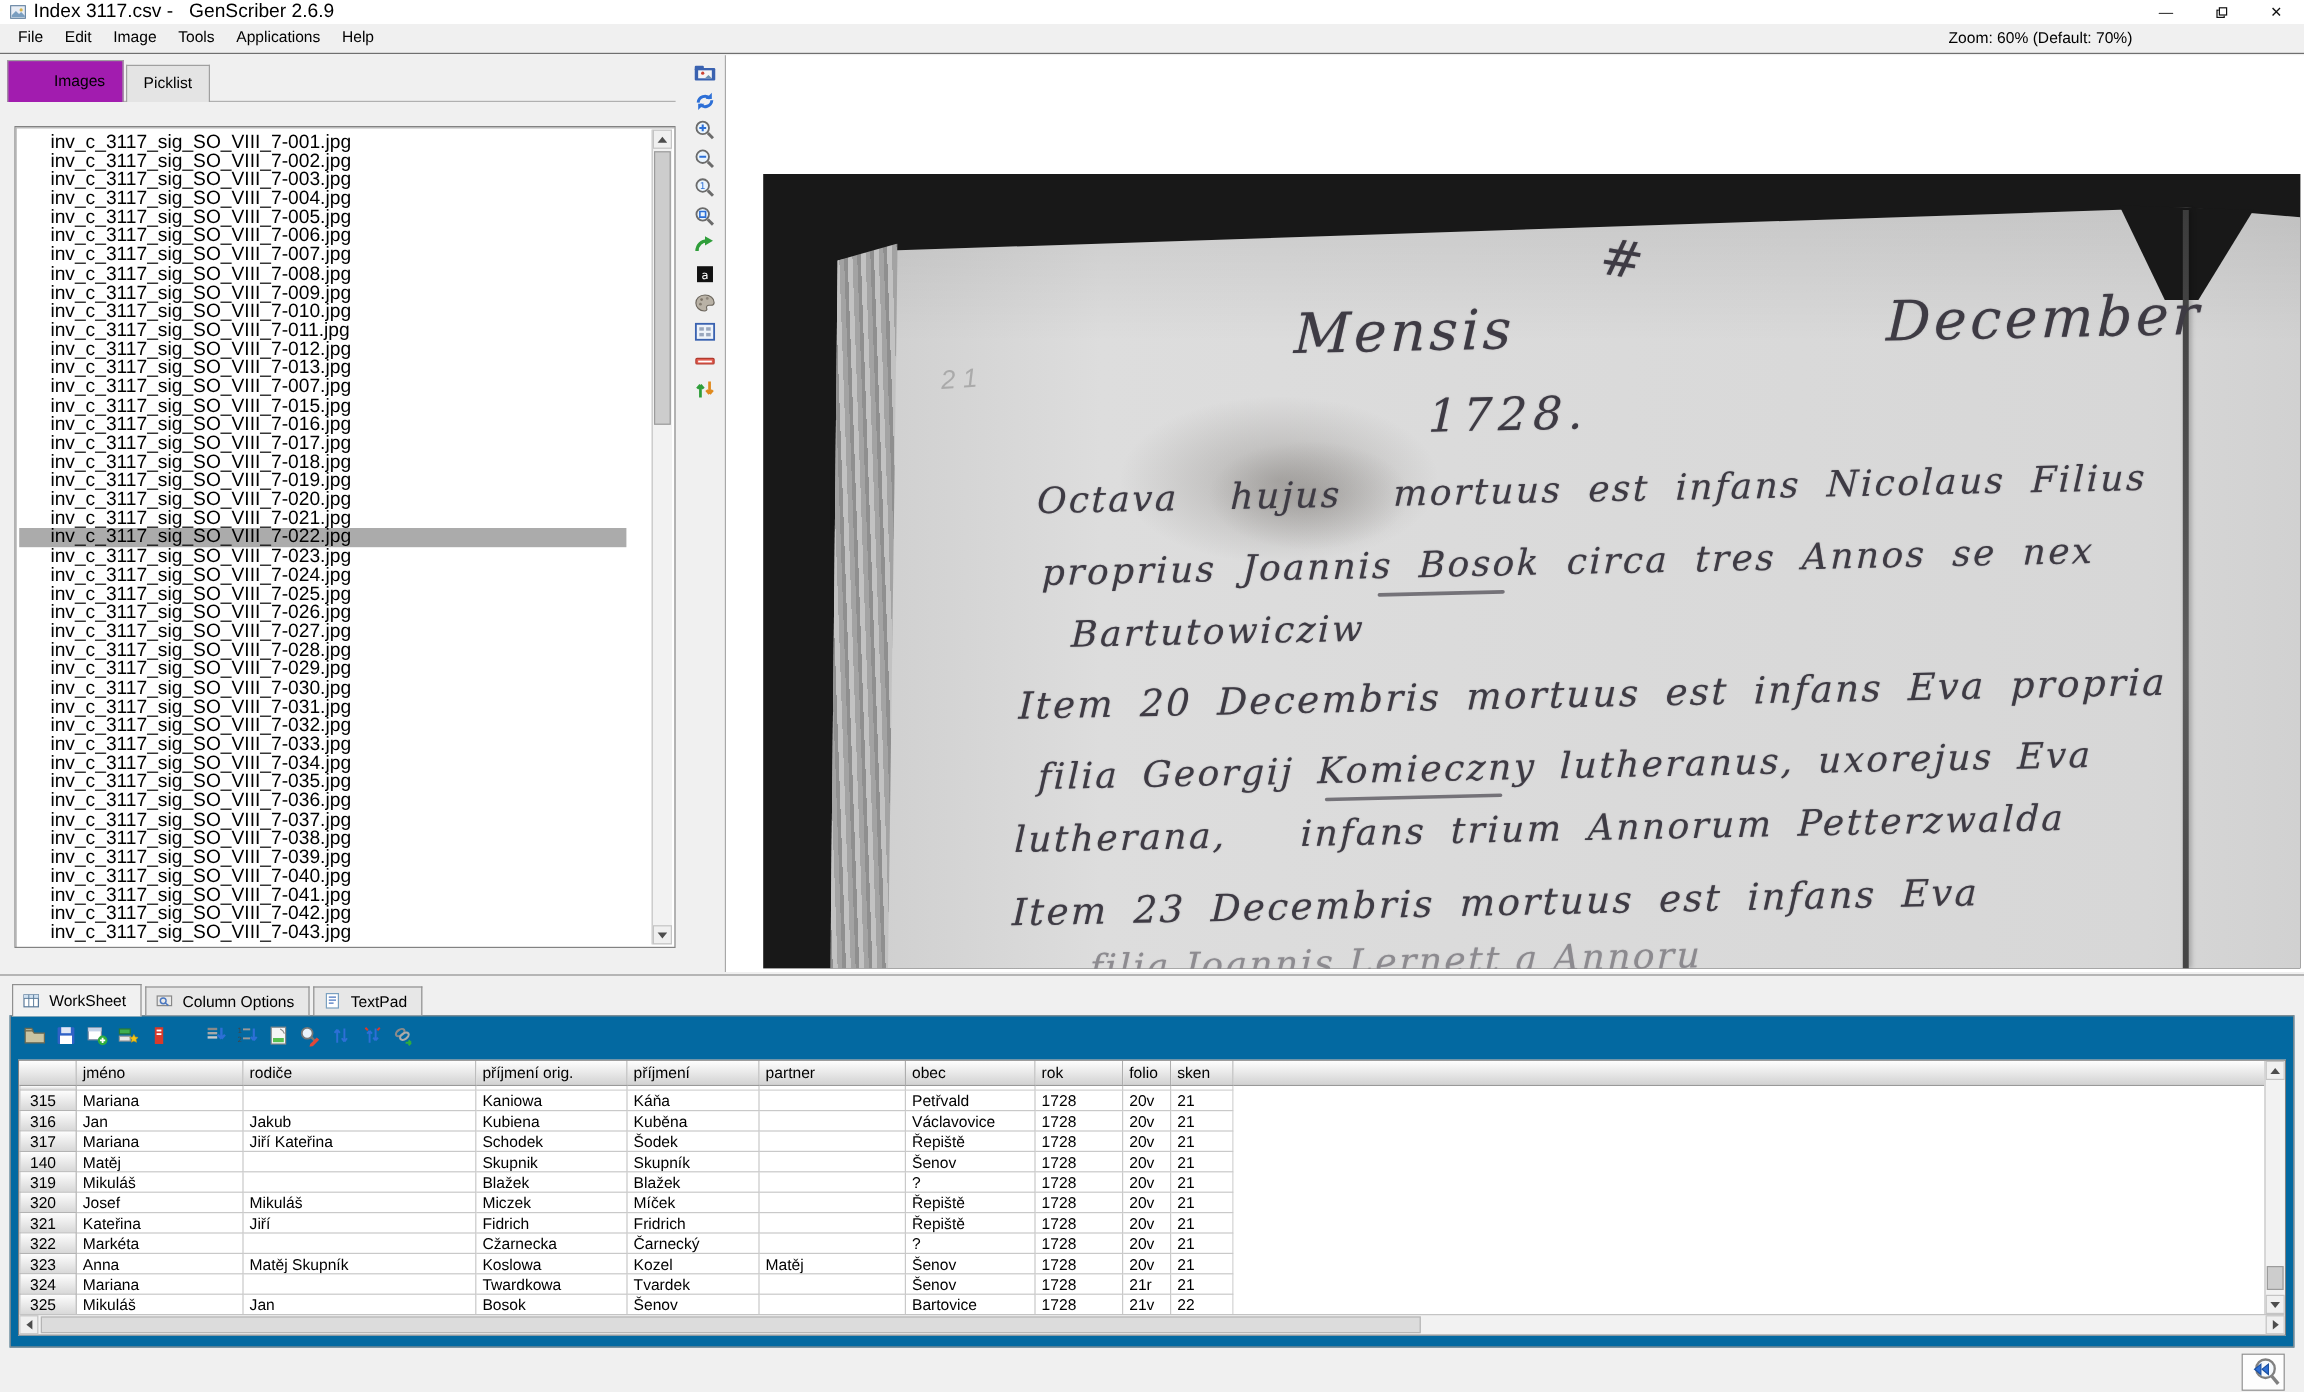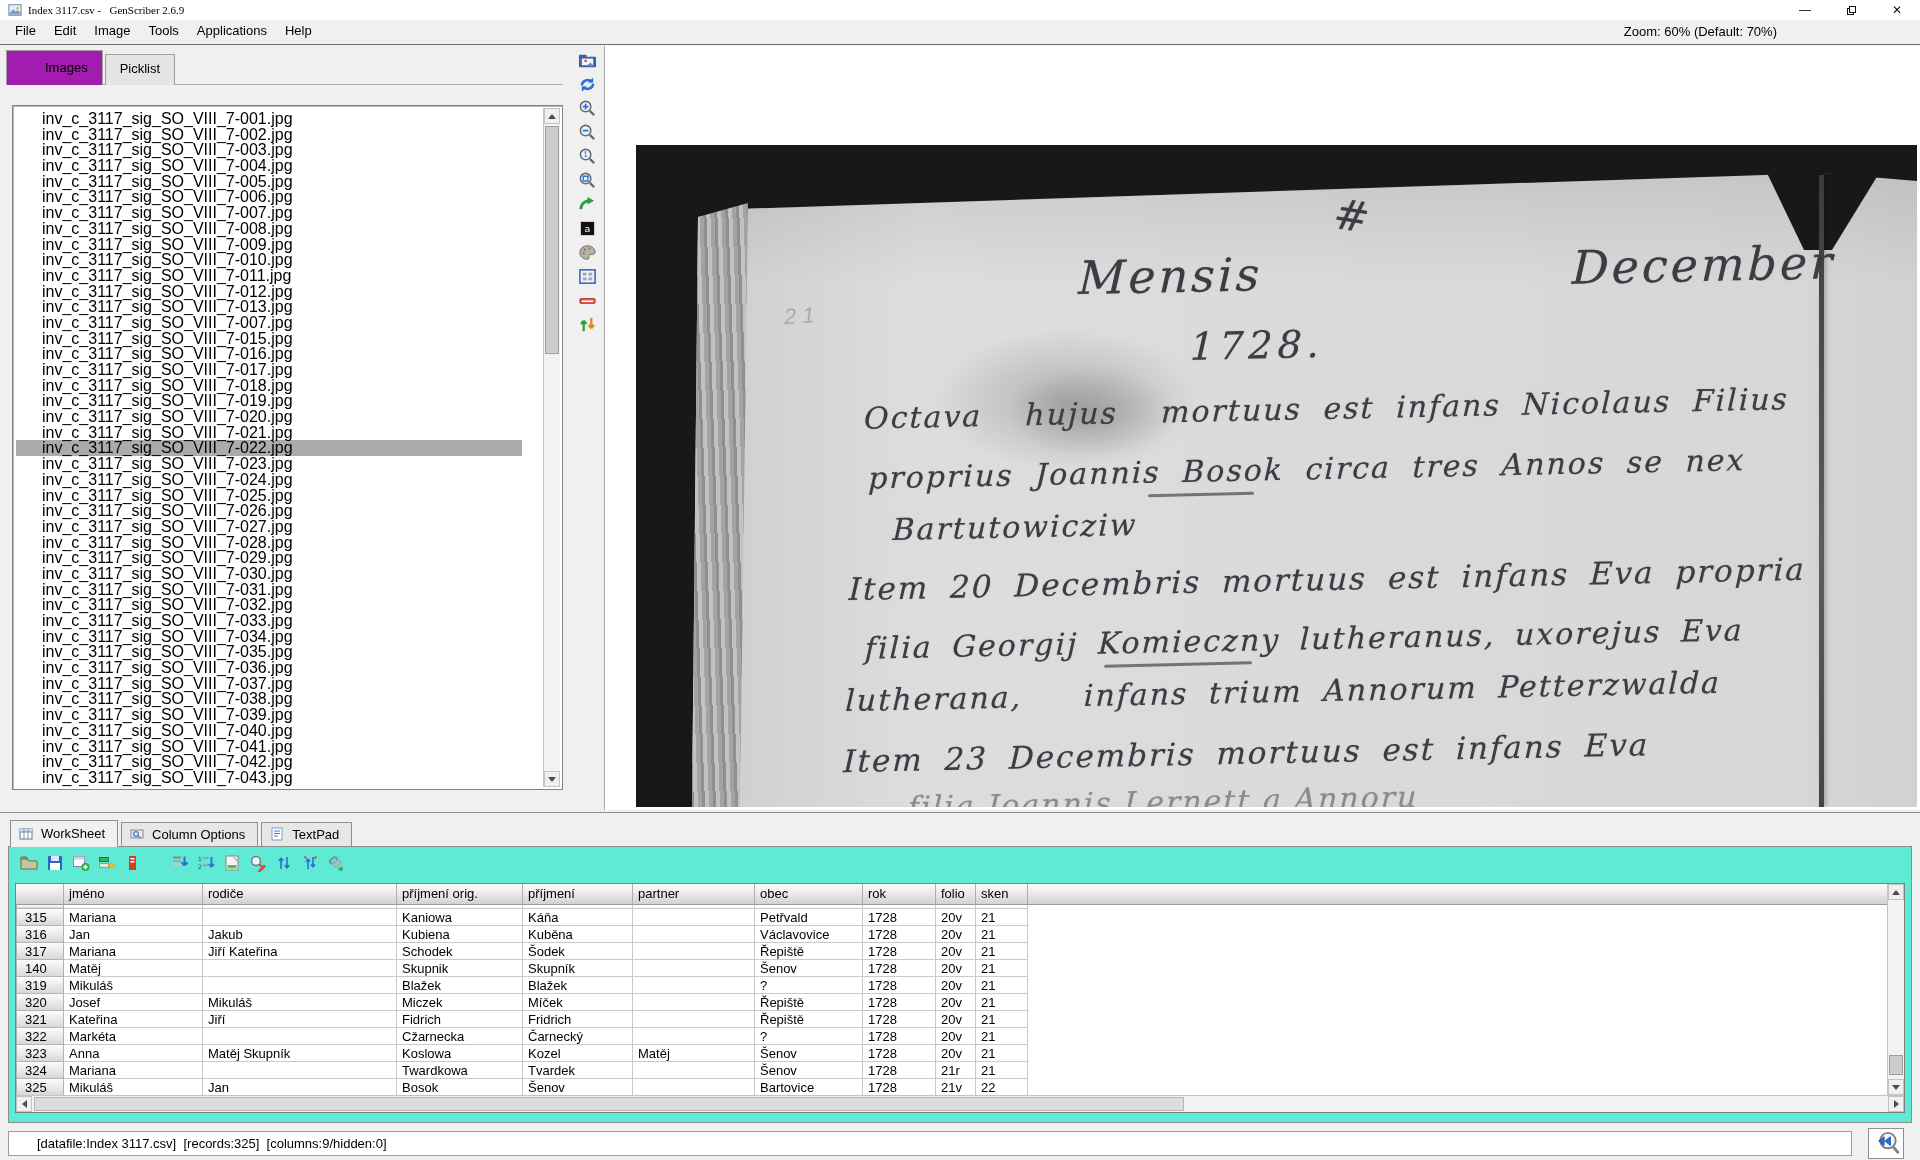--- a/index.html
+++ b/index.html
@@ -2,21 +2,21 @@
 <html><head>
 <meta charset="utf-8">
 <style>
   * { box-sizing: border-box; margin: 0; padding: 0; }
   html,body { width:1920px; height:1160px; overflow:hidden; }
   body { font-family:"Liberation Sans", sans-serif; background:#f0f0f0; position:relative; color:#000; }
 
   
   .titlebar { position:absolute; left:0; top:0; width:1920px; height:20px; background:#ffffff; display:flex; align-items:center; }
   .titlebar .appicon { width:14px; height:14px; margin:0 6px 0 8px; }
-  .titlebar .title { font-size:11px; white-space:pre;font-family:Liberation Serif, serif; }
+  .titlebar .title { font-size:16px; white-space:pre; }
   .win-controls { position:absolute; right:0; top:0; height:20px; display:flex; }
   .win-btn { width:46px; height:20px; display:flex; align-items:center; justify-content:center; font-size:12px; color:#111; cursor:default; }
   .restore-glyph { position:relative; width:9px; height:9px; }
   .restore-glyph i { position:absolute; border:1px solid #111; background:#fff; width:7px; height:7px; display:block; }
   .restore-glyph i.b { left:0; top:2px; }
   .restore-glyph i.f { left:2px; top:0; }
 
   
   .menubar { position:absolute; left:0; top:20px; width:1920px; height:25px; background:#f0f0f0; display:flex; align-items:flex-start; padding-left:6px; border-bottom:1px solid #6f6f6f; }
   .menu-item { font-size:13px; padding:3px 9px; }
@@ -80,21 +80,21 @@
   .ul1 { left:512px; top:348px; width:106px; }
   .ul2 { left:468px; top:518px; width:148px; }
 
   
   .bottompanel { position:absolute; left:0; top:812px; width:1920px; height:315px; background:#f0f0f0; border-top:1px solid #8f8f8f; }
   .btabs { position:absolute; left:10px; top:7px; display:flex; align-items:flex-end; }
   .btab { font-size:13px; padding:4px 12px 5px 8px; border:1px solid #8f8f8f; border-bottom:none; background:#e7e7e7; margin-right:3px; height:24px; display:flex; align-items:center; gap:8px; position:relative; z-index:2; }
   .btab.active { background:#f1f1f1; height:27px; margin-bottom:-1px; }
   .btab svg { width:14px; height:14px; }
 
-  .wsbox { position:absolute; left:8px; top:33px; width:1904px; height:277px; border:1px solid #8f8f8f; background:#5eead4; }
+  .wsbox { position:absolute; left:8px; top:33px; width:1904px; height:277px; border:1px solid #8f8f8f; background:#0369a1; }
   .wstoolbar { height:32px; display:flex; align-items:center; padding-left:10px; gap:7px; }
   .ws-btn { width:19px; height:19px; display:flex; align-items:center; justify-content:center; }
   .ws-btn svg { width:18px; height:18px; }
   .ws-gap { width:14px; }
 
   .tablearea { position:absolute; left:6px; top:36px; width:1890px; height:230px; border:1px solid #808080; background:#ffffff; overflow:hidden; }
   .tgrid { position:absolute; left:0; top:0; width:calc(100% - 17px); }
   .t-row { display:flex; height:17px; background:#fff; }
   .t-row.sliver { height:4px; overflow:hidden; }
   .hrow { display:flex; height:21px; }
@@ -638,21 +638,20 @@
         <div class="h-thumb"></div>
         <div class="sb-btn right">
             <span class="tri-right"></span>
           </div>
       </div>
     </div>
   </div>
 </div>
 
 <div class="statusbar">
-  <div class="statusbox">[datafile:Index 3117.csv]  [records:325]  [columns:9/hidden:0]</div>
   <div class="status-icon-btn">
     <svg viewBox="0 0 30 28">
       <circle cx="17" cy="11" r="8" fill="#f4f8fc" stroke="#808080" stroke-width="2"></circle>
       <line x1="22.5" y1="17.5" x2="28" y2="24" stroke="#808080" stroke-width="3"></line>
       <path d="M13 7l-5.5 4.5L13 16z" fill="#2d6fd6" stroke="#1a4fa0"></path>
       <path d="M19.5 7L14 11.5l5.5 4.5z" fill="#2d6fd6" stroke="#1a4fa0"></path>
     </svg>
   </div>
 </div>
 

